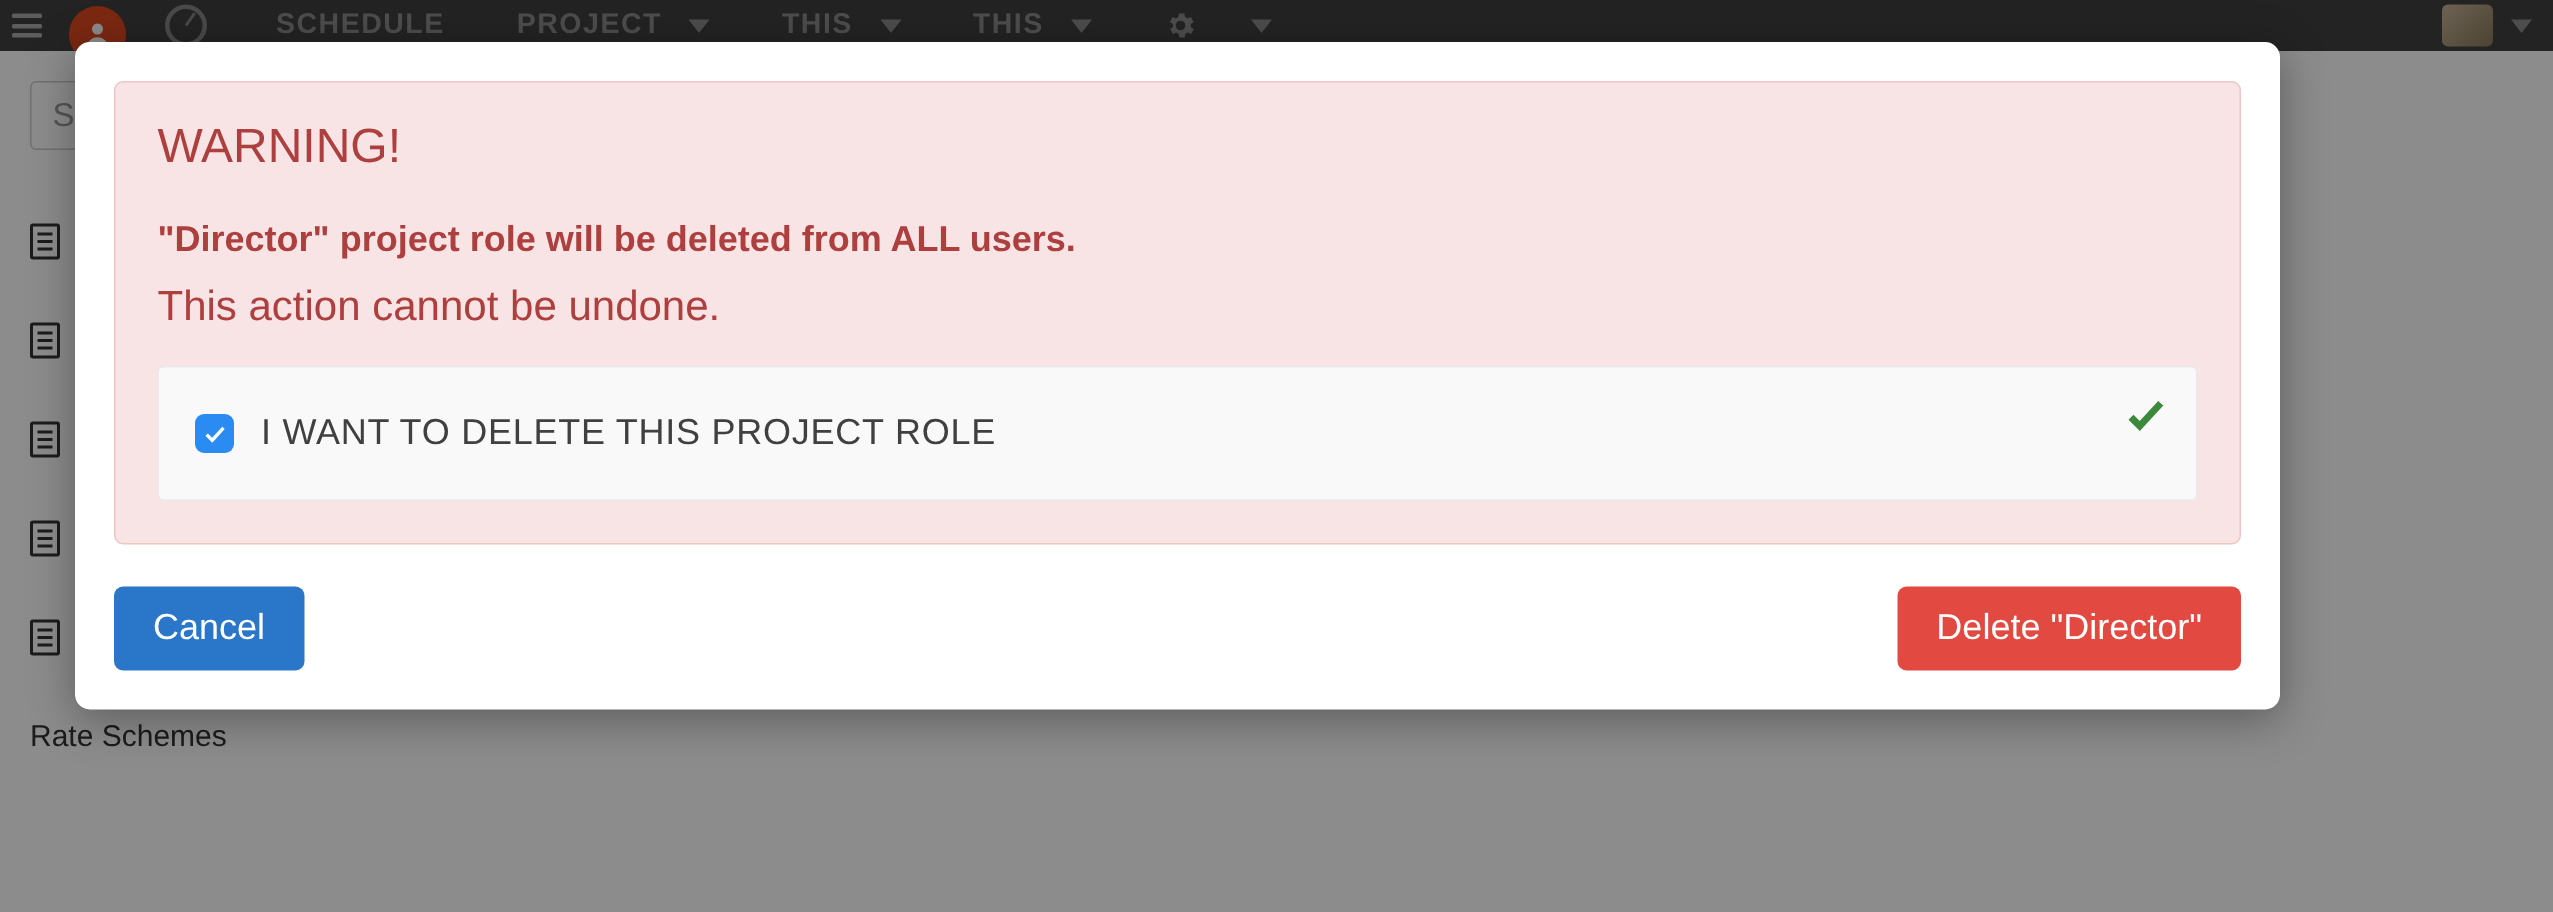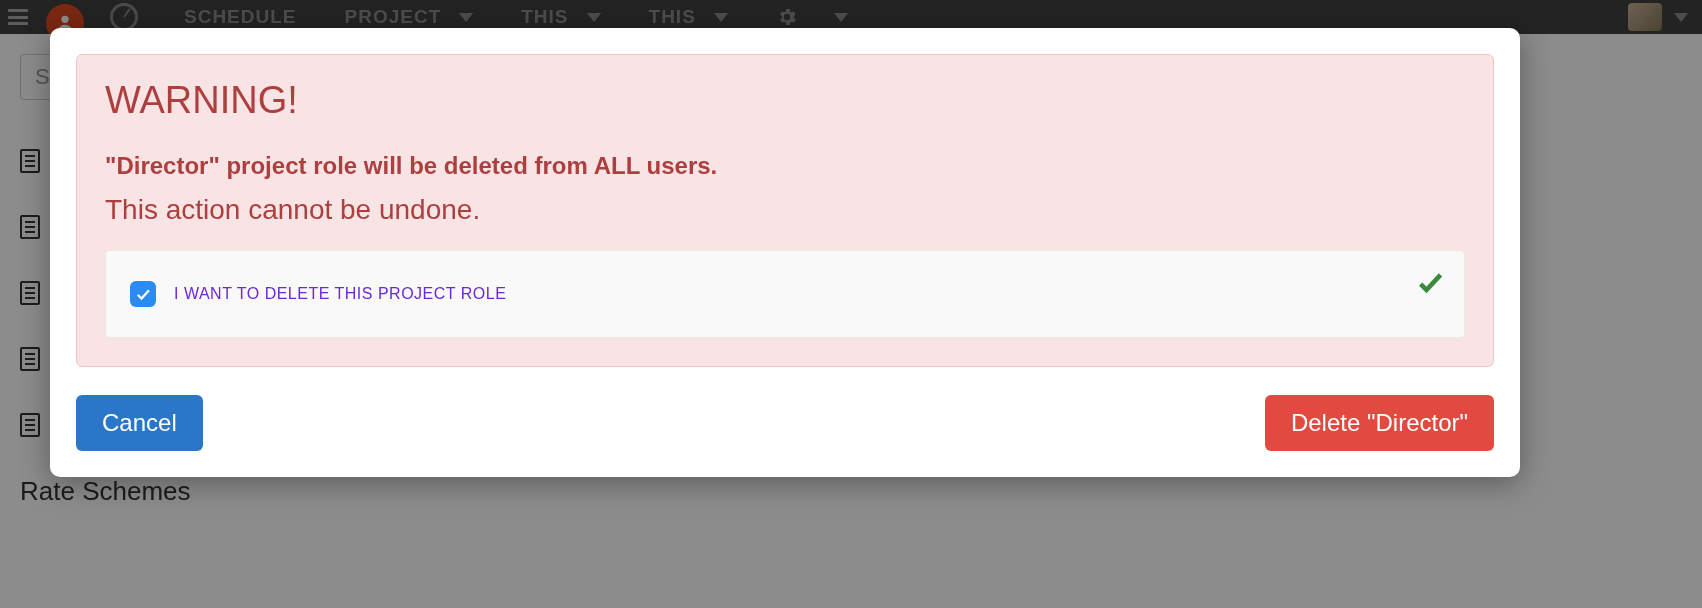--- a/index.html
+++ b/index.html
@@ -72,21 +72,21 @@
     background:#fff;
     padding: 20px;
   }
   .bg .search {
     width: 440px; height: 46px;
     border:1px solid #ccc; border-radius:4px;
     padding: 0 14px; font-size:22px; color:#999;
     background:#fff;
   }
   .bg-list { margin-top: 28px; }
-  .bg-row { display:flex; align-items:center; gap:12px; height:66px; font-size:26px; color:#333; }
+  .bg-row { display:flex; align-items:center; gap:12px; height:66px; font-size:20px; color:#333; }
   .bg-row .doc-icon { width:20px; height:24px; border:2px solid #333; border-radius:2px; position:relative; }
   .bg-row .doc-icon:before { content:""; position:absolute; top:4px; left:3px; right:3px; height:2px; background:#333; box-shadow:0 5px 0 #333, 0 10px 0 #333; }
 
   .overlay {
     position:absolute; inset:0; background:rgba(0,0,0,0.45);
   }
 
   
   .modal {
     position:absolute;
@@ -100,21 +100,21 @@
     padding: 26px 26px 26px 26px;
   }
   .alert {
     background:#f8e4e4;
     border:1px solid #efc6c6;
     border-radius:6px;
     padding: 24px 28px 28px 28px;
     color:#ae3f3f;
   }
   .alert h1 {
-    font-size: 38px;
+    font-size: 32px;
     font-weight: 500;
     margin-bottom: 30px;
   }
   .alert .line1 {
     font-size: 24px;
     font-weight: 700;
     margin-bottom: 14px;
   }
   .alert .line2 {
     font-size: 28px;
@@ -133,22 +133,22 @@
   }
   .confirm-box .chk {
     width:26px; height:26px;
     border-radius:6px;
     background:#2a8cf2;
     display:flex; align-items:center; justify-content:center;
     flex-shrink:0;
   }
   .confirm-box .chk svg { width:18px; height:18px; stroke:#fff; stroke-width:3; fill:none; }
   .confirm-box .label {
-    color:#6d28d9;
-    font-size:16px;
+    color:#404040;
+    font-size:24px;
     letter-spacing:0.5px;
     text-align:right;
   }
   .confirm-box .tick-right {
     position:absolute; right:20px; top:18px;
   }
   .confirm-box .tick-right svg { width:28px; height:28px; stroke:#3b8a3b; stroke-width:4; fill:none; }
 
   .modal-actions {
     display:flex; justify-content:space-between; align-items:center;

